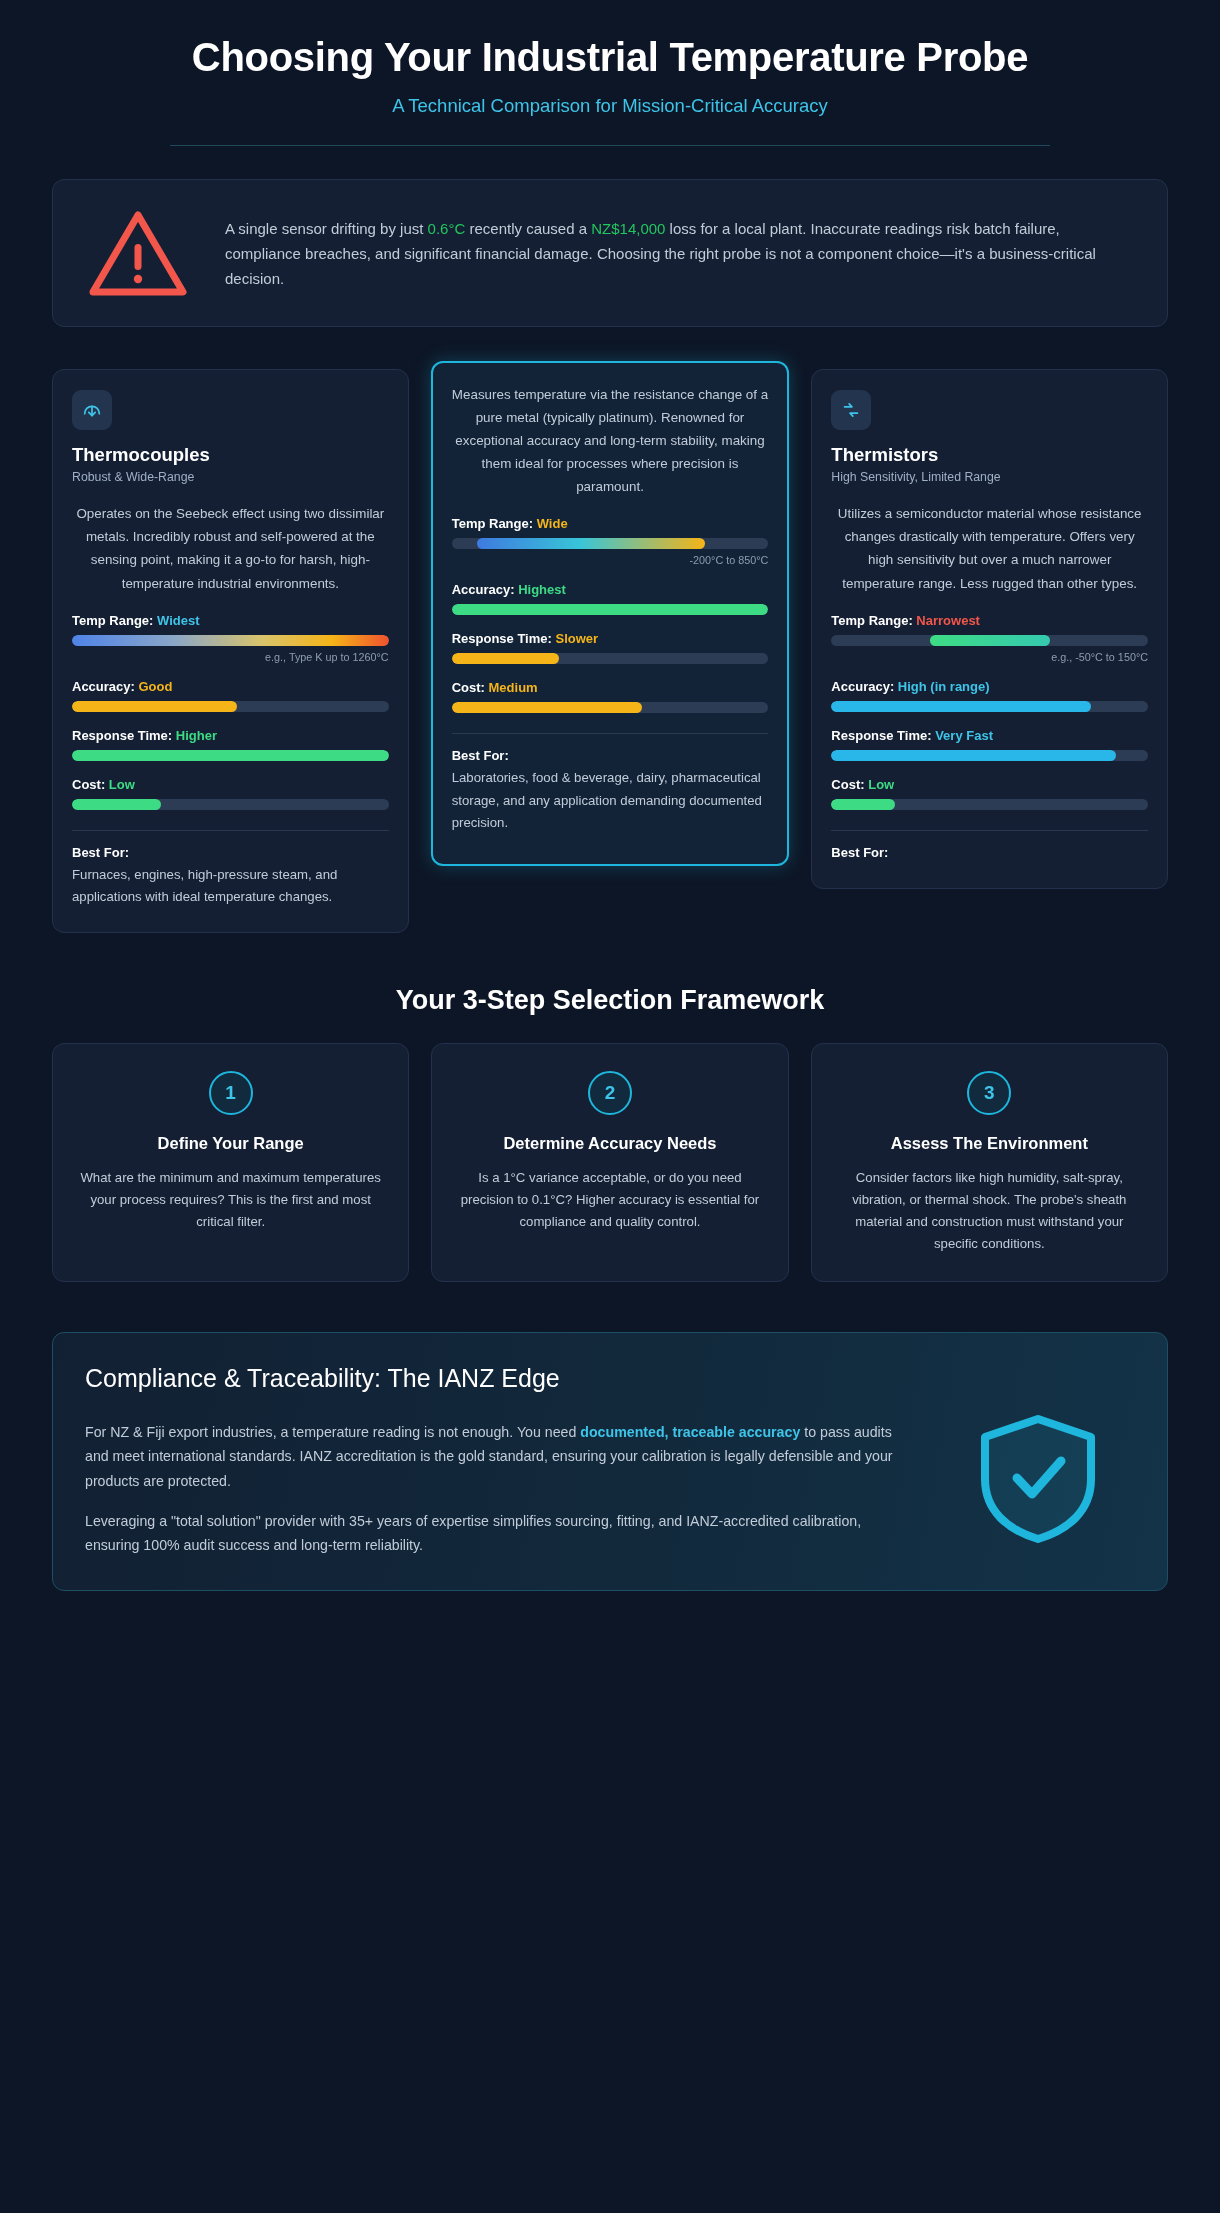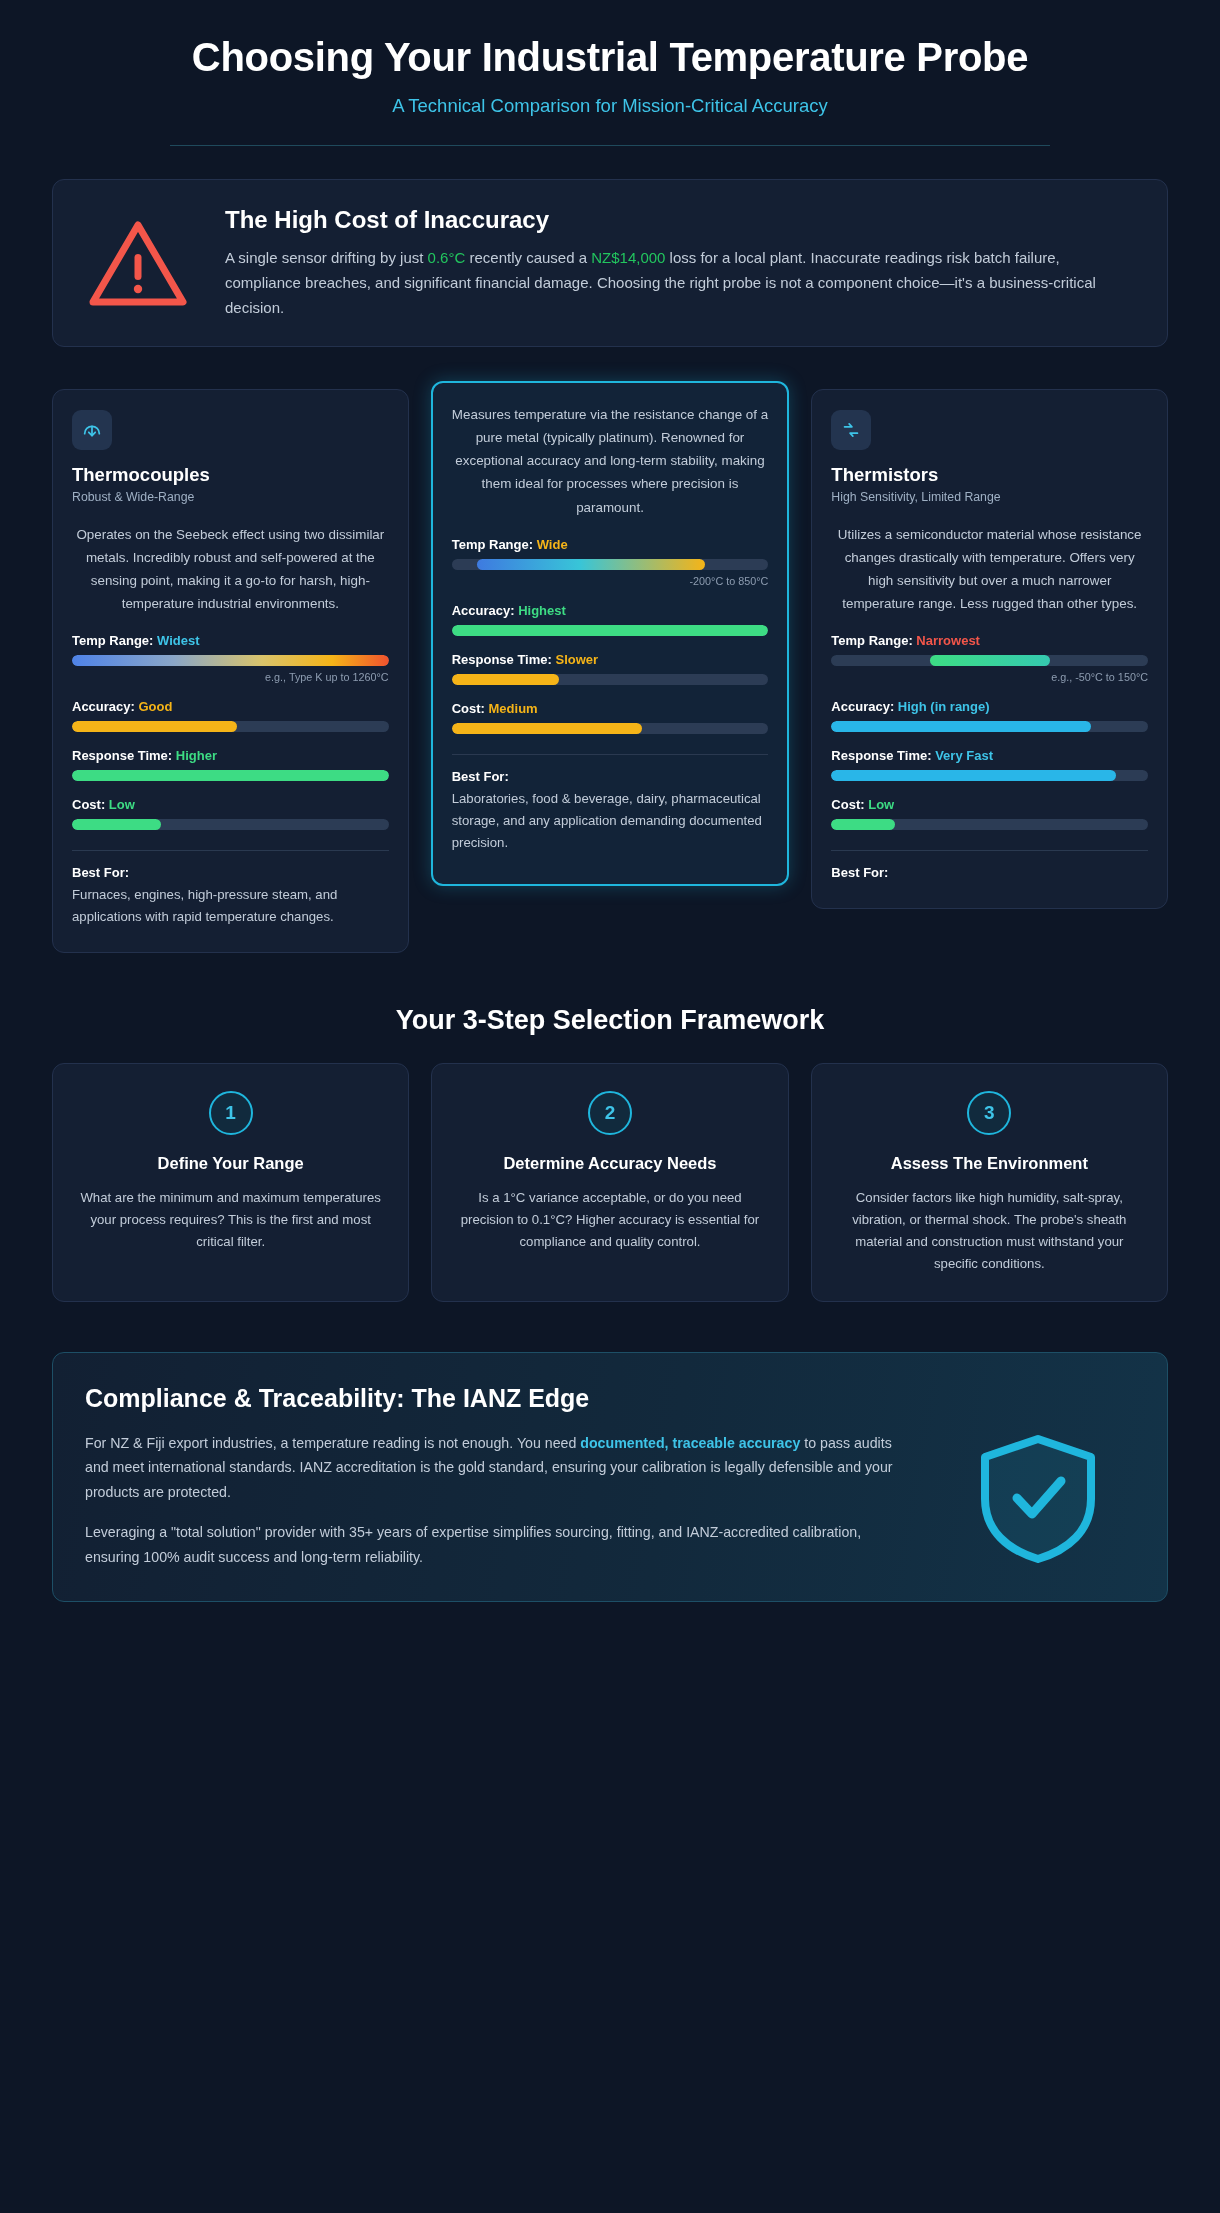--- a/index.html
+++ b/index.html
@@ -259,24 +259,24 @@
     border: 1px solid #1d4f66;
     border-radius: 12px;
     padding: 30px 34px 32px 32px;
     display: flex;
     gap: 26px;
     align-items: flex-start;
   }
   .compliance-body { flex: 1 1 auto; }
   .compliance h2 {
     font-size: 25px;
-    font-weight: 700;
+    font-weight: 400;
     color: #ffffff;
     line-height: 1.22;
-    margin-bottom: 17px;
+    margin-bottom: 26px;
   }
   .compliance p {
     font-size: 14.2px;
     line-height: 1.72;
     color: #c2ccd9;
     margin-bottom: 16px;
   }
   .compliance p:last-child { margin-bottom: 0; }
   .hl-cyan { color: #3ec4e8; font-weight: 700; }
   .compliance-icon {
@@ -301,21 +301,20 @@
 
   <div class="alert">
     <div class="alert-icon">
       <svg width="104" height="94" viewBox="0 0 104 94" fill="none">
         <path d="M52 9 L97 86 L7 86 Z" stroke="#f3564a" stroke-width="7" stroke-linejoin="round" fill="none"></path>
         <rect x="48.5" y="38" width="7" height="26" rx="3.5" fill="#f3564a"></rect>
         <circle cx="52" cy="73" r="4.2" fill="#f3564a"></circle>
       </svg>
     </div>
     <div class="alert-body">
-      <h2>The High Cost of Inaccuracy</h2>
       <p><span>A single sensor drifting by just </span><span class="hl-red">0.6°C</span><span> recently caused a </span><span class="hl-red">NZ$14,000</span><span> loss for a local plant. Inaccurate readings risk batch failure, compliance breaches, and significant financial damage. Choosing the right probe is not a component choice—it's a business-critical decision.</span></p>
     </div>
   </div>
 
   <div class="cards">
 
     <div class="card">
       <div class="card-head">
         <div class="card-icon">
           <svg width="22" height="22" viewBox="0 0 24 24" fill="none">
@@ -357,21 +356,21 @@
         <div class="metric">
           <div class="metric-label"><span>Cost:</span> <span class="val v-green">Low</span></div>
           <div class="bar">
               <div class="bar-fill fill-green" style="width:28%"></div>
             </div>
         </div>
 
       </div>
       <div class="card-divider"></div>
       <div class="best-for-label">Best For:</div>
-      <div class="best-for-text">Furnaces, engines, high-pressure steam, and applications with rapid temperature changes.</div>
+      <div class="best-for-text">Furnaces, engines, high-pressure steam, and applications with ideal temperature changes.</div>
     </div>
 
     <div class="card featured">
       <div class="card-desc">Measures temperature via the resistance change of a pure metal (typically platinum). Renowned for exceptional accuracy and long-term stability, making them ideal for processes where precision is paramount.</div>
       <div class="metrics">
 
         <div class="metric">
           <div class="metric-label"><span>Temp Range:</span> <span class="val v-amber">Wide</span></div>
           <div class="bar gradient-rtd rtd-range-wrap">
               <div class="bar-fill"></div>

